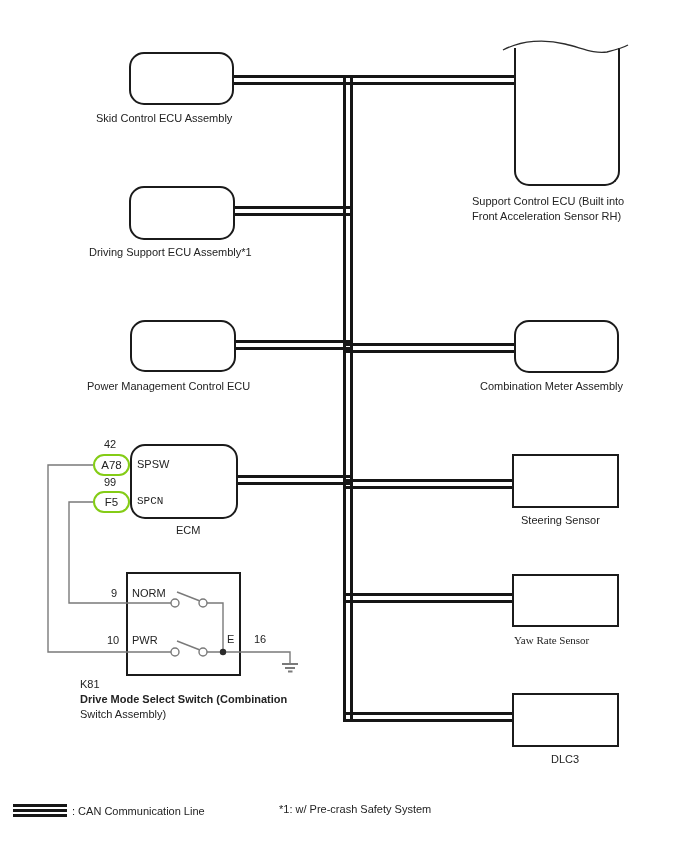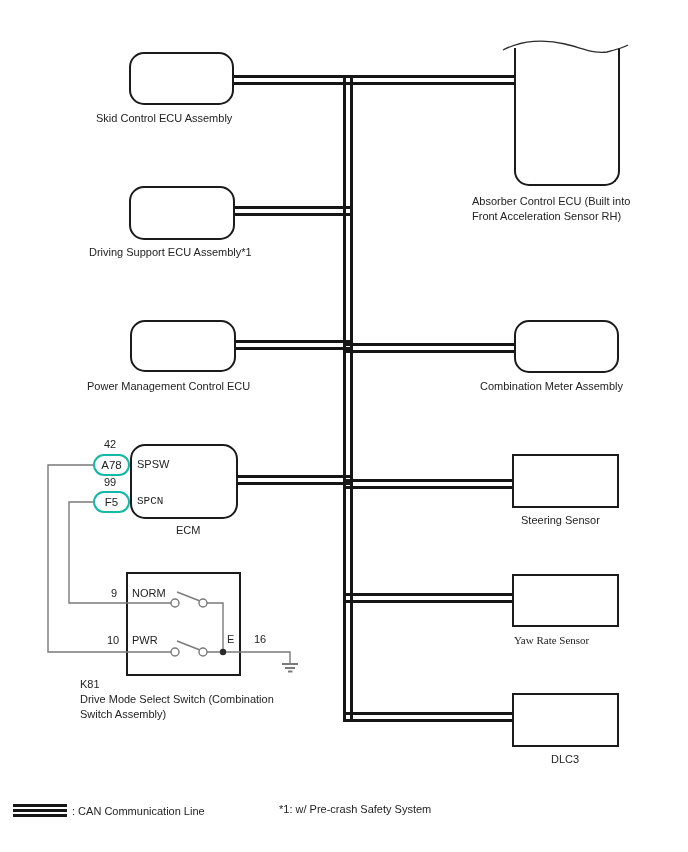--- a/index.html
+++ b/index.html
@@ -14,21 +14,21 @@
   .dlv{position:absolute;width:10px;box-sizing:border-box;
        border-left:3px solid #161616;border-right:3px solid #161616;}
   
   .rbox{position:absolute;box-sizing:border-box;border:2px solid #1b1b1b;
         border-radius:15px;background:#fff;}
   .sbox{position:absolute;box-sizing:border-box;border:2px solid #1b1b1b;background:#fff;}
   .switchbox{position:absolute;box-sizing:border-box;border:2px solid #1b1b1b;background:transparent;}
   .breakbox{position:absolute;box-sizing:border-box;background:#fff;
         border-left:2px solid #1b1b1b;border-right:2px solid #1b1b1b;border-bottom:2px solid #1b1b1b;
         border-radius:0 0 15px 15px;}
-  .oval{position:absolute;box-sizing:border-box;width:37px;height:22px;border:2px solid #14b8a6;
+  .oval{position:absolute;box-sizing:border-box;width:37px;height:22px;border:2px solid #84cc16;
         border-radius:11px;background:#fff;display:flex;align-items:center;justify-content:center;
         font-size:11.5px;}
   .legend-sym{position:absolute;left:13px;top:804px;width:54px;height:13px;box-sizing:border-box;
         border-top:3px solid #161616;border-bottom:3px solid #161616;
         background:linear-gradient(#161616,#161616) center/100% 3px no-repeat;}
   svg{position:absolute;left:0;top:0;}
 </style>
 </head>
 <body>
 
@@ -88,39 +88,39 @@
       <circle cx="203" cy="652" r="4" fill="#fff" stroke="#7a7a7a" stroke-width="1.4"></circle>
       <circle cx="223" cy="652" r="3.2" fill="#2a2a2a"></circle>
     </g>
   </svg>
 
   <div class="lbl" style="left:96px;top:112px;">Skid Control ECU Assembly</div>
   <div class="lbl" style="left:89px;top:246px;">Driving Support ECU Assembly*1</div>
   <div class="lbl" style="left:87px;top:380px;">Power Management Control ECU</div>
   <div class="lbl" style="left:168px;top:524px;margin-left:8px;">ECM</div>
 
-  <div class="lbl" style="left:472px;top:195px;">Absorber Control ECU (Built into</div>
+  <div class="lbl" style="left:472px;top:195px;">Support Control ECU (Built into</div>
   <div class="lbl" style="left:472px;top:210px;">Front Acceleration Sensor RH)</div>
   <div class="lbl" style="left:480px;top:380px;">Combination Meter Assembly</div>
   <div class="lbl" style="left:521px;top:514px;">Steering Sensor</div>
   <div class="lbl" style="left:514px;top:634px;font-family:Liberation Serif, serif;">Yaw Rate Sensor</div>
   <div class="lbl" style="left:551px;top:753px;">DLC3</div>
 
   <div class="lbl" style="left:104px;top:438px;">42</div>
   <div class="lbl" style="left:104px;top:476px;">99</div>
   <div class="lbl" style="left:137px;top:458px;">SPSW</div>
   <div class="lbl" style="left:137px;top:495px;font-family:Liberation Mono, monospace;">SPCN</div>
 
   <div class="lbl" style="left:111px;top:587px;">9</div>
   <div class="lbl" style="left:132px;top:587px;text-align:right;">NORM</div>
   <div class="lbl" style="left:107px;top:634px;">10</div>
   <div class="lbl" style="left:132px;top:634px;">PWR</div>
   <div class="lbl" style="left:227px;top:633px;">E</div>
   <div class="lbl" style="left:245px;top:633px;margin-left:9px;">16</div>
   <div class="lbl" style="left:80px;top:678px;">K81</div>
-  <div class="lbl" style="left:80px;top:693px;">Drive Mode Select Switch (Combination</div>
+  <div class="lbl" style="left:80px;top:693px;font-weight:bold;">Drive Mode Select Switch (Combination</div>
   <div class="lbl" style="left:80px;top:708px;">Switch Assembly)</div>
 
   <div class="legend-sym"></div>
   <div class="lbl" style="left:72px;top:805px;">: CAN Communication Line</div>
   <div class="lbl" style="left:279px;top:803px;">*1: w/ Pre-crash Safety System</div>
 
 </div>
 
 </body></html>

